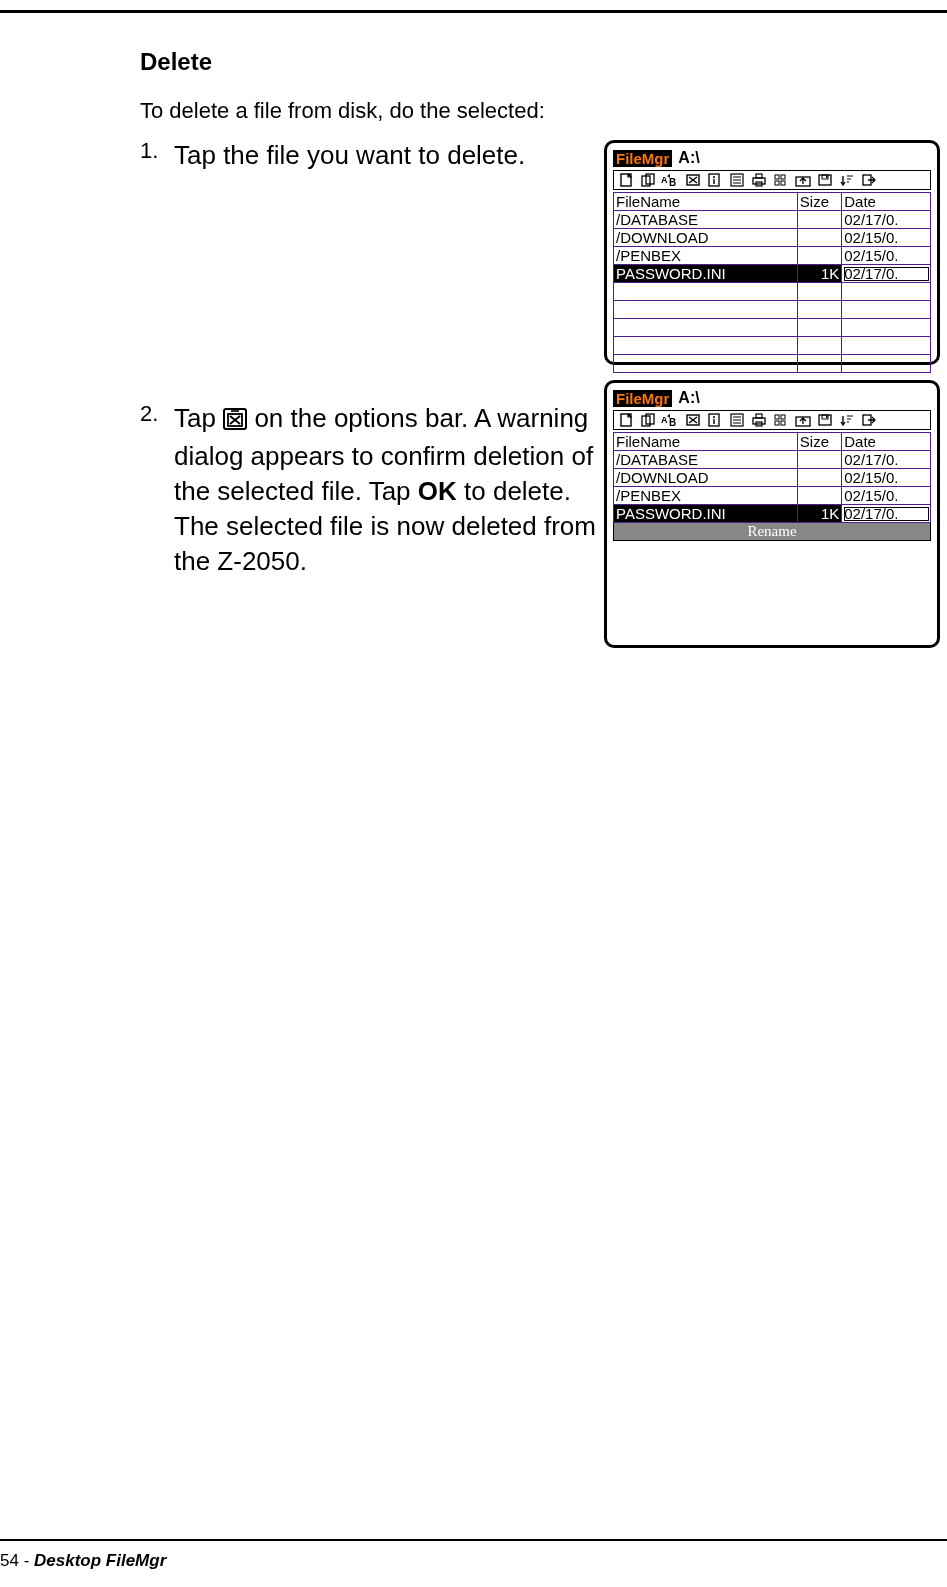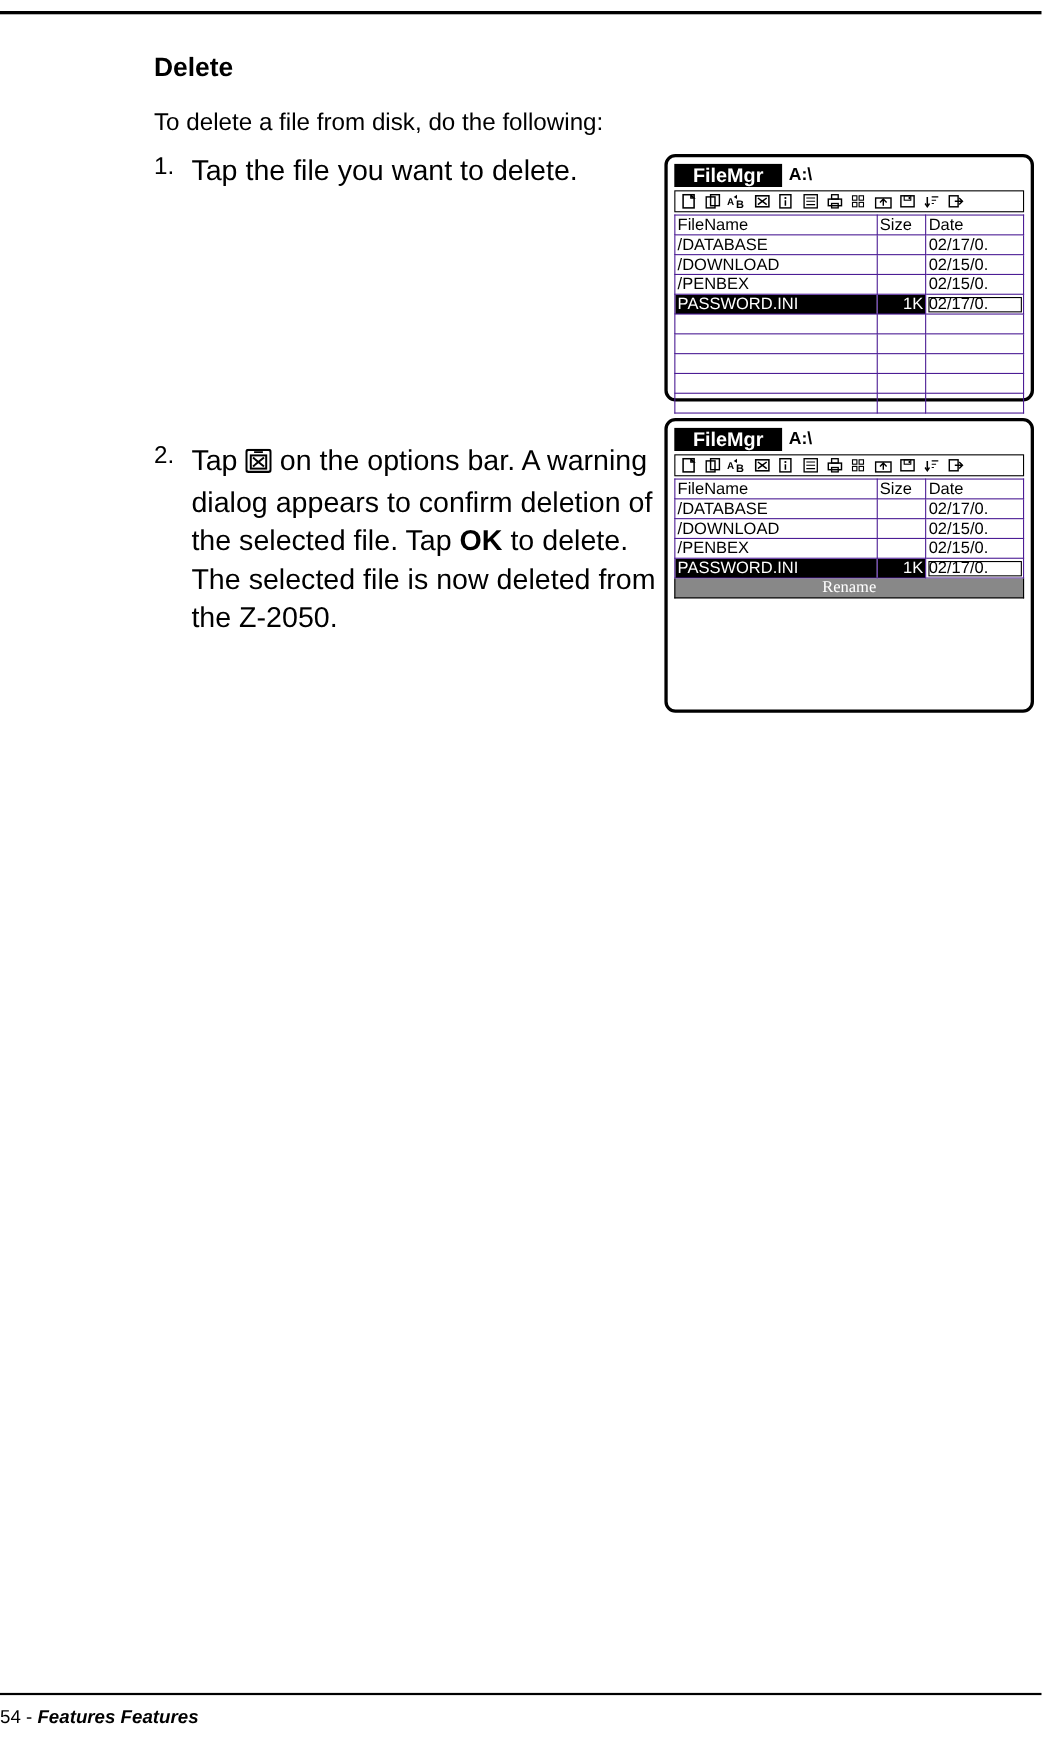--- a/index.html
+++ b/index.html
@@ -72,24 +72,24 @@
   .shot2 { top: 380px; height: 268px; }
 
   .titlebar {
     display: flex;
     align-items: center;
     gap: 6px;
     font-size: 16px;
     padding: 0 2px 3px 0;
   }
   .titlebar .appname {
-    background: #000; color: #ffffff;
+    background: #000; color: #f97316;
     font-weight: bold;
-    padding: 0 17px;
-    font-size: 18px;
+    padding: 0 3px;
+    font-size: 15px;
   }
   .titlebar .path { font-weight: bold; }
 
   .toolbar {
     border: 1.5px solid #000;
     height: 20px;
     display: flex;
     align-items: center;
     padding: 0 2px;
     gap: 0;
@@ -177,21 +177,21 @@
 </style>
 </head>
 <body>
 
 <div class="top-rule"></div>
 
 <div class="content">
 
   <h2 class="section-title">Delete</h2>
 
-  <p class="intro">To delete a file from disk, do the following:</p>
+  <p class="intro">To delete a file from disk, do the selected:</p>
 
   <ol class="steps">
     <li>
       <span class="num">1.</span>
       <span class="step-body">
         <span>Tap the file you want to delete.</span>
       </span>
     </li>
     <li style="margin-top:228px; max-width:460px;">
       <span class="num">2.</span>
@@ -483,14 +483,14 @@
           <td style="text-align: right;">1K</td>
           <td class="date-cell">02/17/0.</td>
         </tr>
       </tbody>
   </table>
   <div class="rename-bar">Rename</div>
 </div>
 
 <div class="bottom-rule"></div>
 <div class="footer">
-  <span class="pnum">54</span><span>  -  </span><span class="ftitle">Features Features</span>
+  <span class="pnum">54</span><span>  -  </span><span class="ftitle">Desktop FileMgr</span>
 </div>
 
 </body></html>

